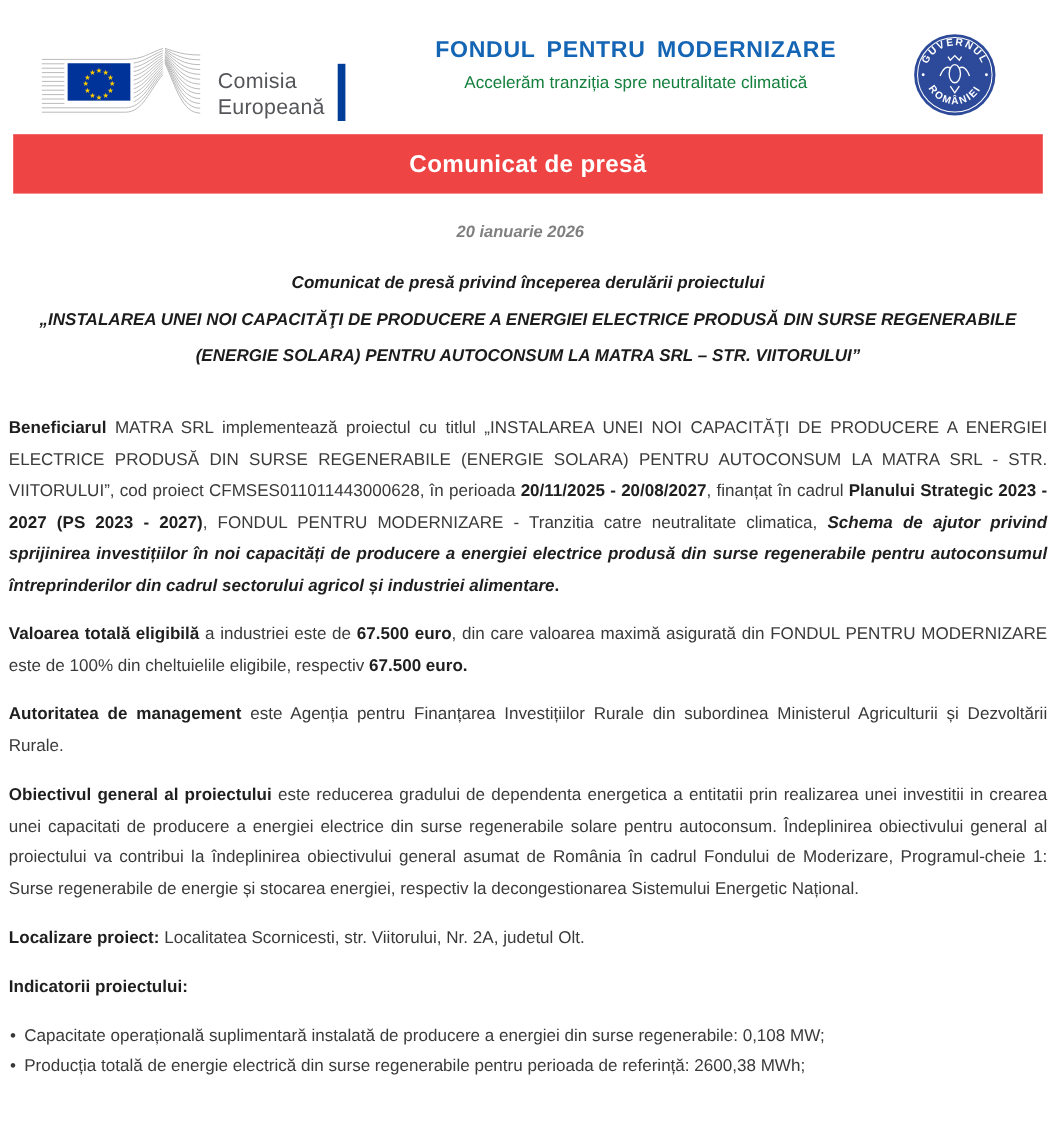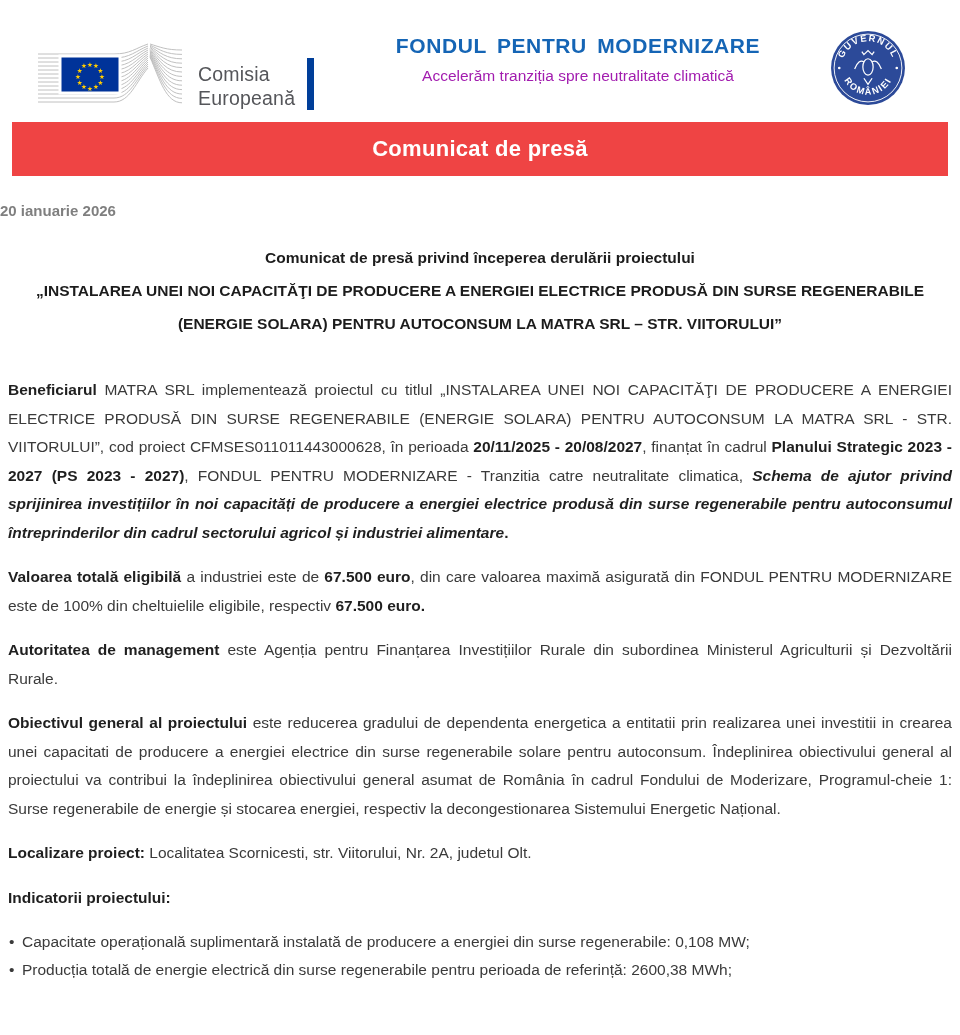--- a/index.html
+++ b/index.html
@@ -19,38 +19,38 @@
   .ec-label {
     white-space:pre-line; font-size:19.5px; line-height:24px;
     color:#55565a; margin:12px 0 0 12px; letter-spacing:.2px;
   }
   .ec-bar { width:7px; height:52px; background:#003e99; margin:14px 0 0 12px; }
   .fund-block { flex:1; text-align:center; padding-top:4px; }
   .fund-title {
     color:#1565b5; font-weight:bold; font-size:21px; letter-spacing:.6px;
     margin:0 0 9px 0; word-spacing:4px;
   }
-  .fund-sub { font-size:15.5px; color:#a21caf; margin:0 0 3px 0; }
+  .fund-sub { font-size:15.5px; color:#15803d; margin:0 0 3px 0; }
   .fund-site { font-size:14.5px; color:#3c3c3c; }
   .gov-block { width:76px; }
   
   .banner {
     margin:4px 12px 0 12px; height:54px; background:#ef4444;
     display:flex; align-items:center; justify-content:center;
   }
   .banner-title { color:#ffffff; font-weight:bold; font-size:22px; letter-spacing:.3px; }
   
   .date-line {
-    text-align:left; margin:26px 14px 0 0;
-    font-size:15px; font-weight:bold; color:#7f7f7f;
+    text-align:center; margin:26px 14px 0 0;
+    font-size:15px; font-weight:bold; font-style:italic; color:#7f7f7f;
   }
   
   .doc-title {
     text-align:center; margin:22px 10px 0 10px;
-    font-weight:bold; font-size:15.5px; color:#1c1c1c; line-height:33px;
+    font-weight:bold; font-size:15.5px; color:#1c1c1c; line-height:33px;font-style:italic;
   }
   
   .content { margin:36px 8px 0 8px; font-size:15.5px; line-height:28.5px; }
   .para { text-align:justify; margin:0 0 16px 0; }
   .seg-bold { font-weight:bold; color:#1f1f1f; }
   .seg-bold-italic { font-weight:bold; font-style:italic; color:#1f1f1f; }
   ul.indicators { list-style:none; margin:0; padding:0; }
   ul.indicators li { position:relative; padding-left:14px; line-height:27.5px; }
   ul.indicators li::before { content:"\2022"; position:absolute; left:1px; }
   svg text { font-family:"Liberation Sans", sans-serif; }

